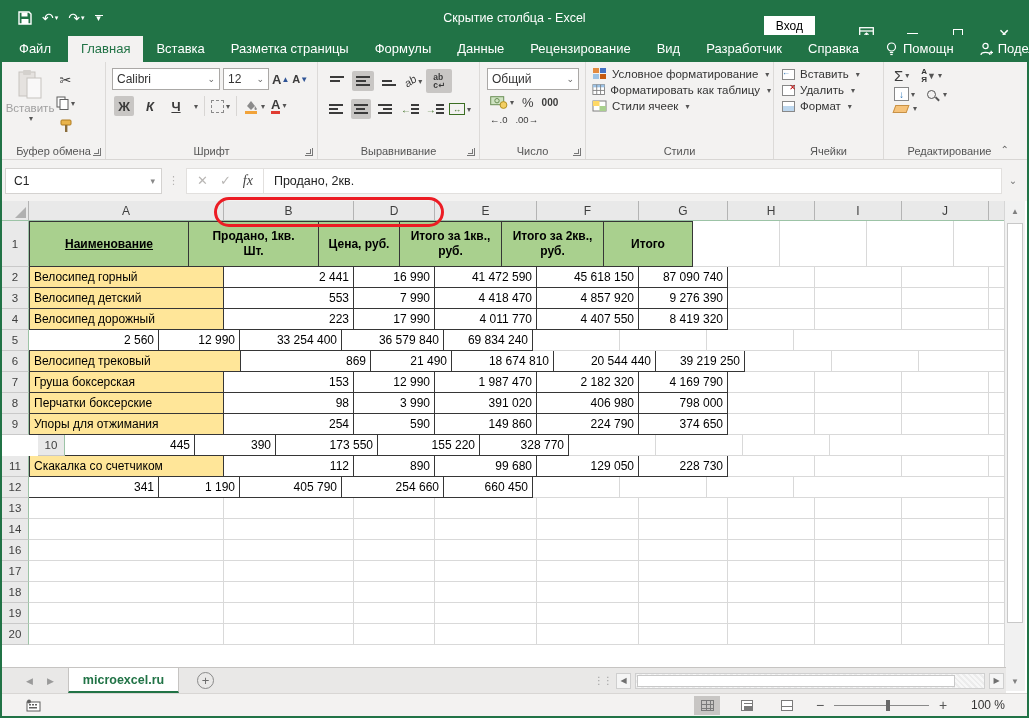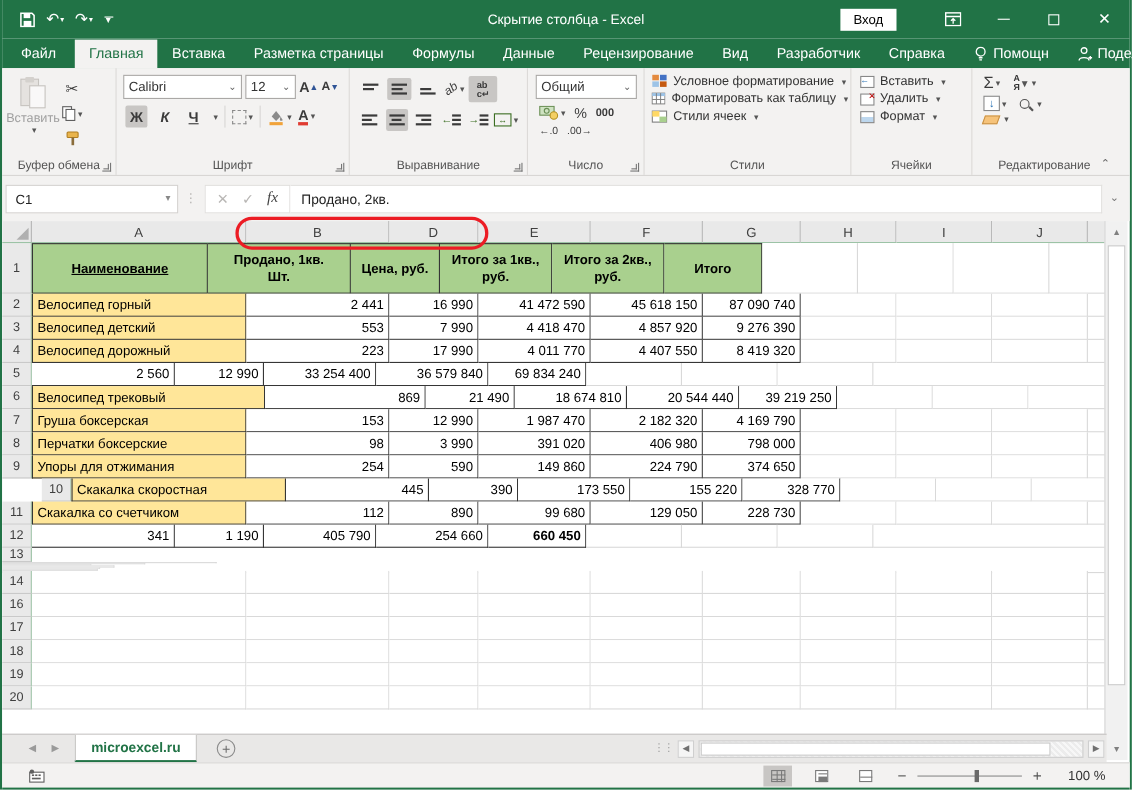--- a/index.html
+++ b/index.html
@@ -9,21 +9,21 @@
          border-left:2px solid #217346; border-right:2px solid #217346; }
 
   
   .titlebar { position:absolute; left:0; top:0; width:100%; height:35px; background:#217346; color:#fff;
               display:flex; align-items:center; }
   .qat { display:flex; align-items:center; gap:10px; padding-left:16px; }
   .qat .qbtn { color:#fff; font-size:14px; display:flex; align-items:center; cursor:pointer; }
   .qat .mini-drop { font-size:7px; margin-left:1px; }
   .save-svg { width:14px; height:14px; }
   .ttl { position:absolute; left:0; right:0; text-align:center; font-size:12.5px; pointer-events:none; }
-  .winbtns { position:absolute; right:0; top:0; height:35px; display:flex; align-items:center; }
+  .winbtns { position:absolute; right:0; top:16px; height:35px; display:flex; }
   .signin { background:#fff; color:#000; font-size:12px; padding:3px 12px; margin-right:28px; cursor:pointer; }
   .wbtn { width:46px; height:35px; display:flex; align-items:center; justify-content:center; color:#fff; cursor:pointer; }
   .min-glyph { width:11px; height:0; border-top:1.5px solid #fff; }
   .max-glyph { width:10px; height:10px; border:1.5px solid #fff; }
   .ribdisp-svg { width:15px; height:13px; }
 
   
   .tabrow { position:absolute; left:0; top:35px; width:100%; height:27px; background:#217346; display:flex; align-items:flex-end; }
   .rtab { color:#fff; font-size:13px; padding:5px 13px 6px; cursor:pointer; white-space:nowrap; display:flex; align-items:center; gap:5px; }
   .rtab.file { padding:5px 17px 6px; }
@@ -602,21 +602,21 @@
           <div class="tcell num" style="width: 102px; flex: 0 0 auto;">36 579 840</div>
           <div class="tcell num" style="width: 89px; flex: 0 0 auto;">69 834 240</div>
           <div class="ecell" style="width: 87px; flex: 0 0 auto;"></div>
           <div class="ecell" style="width: 87px; flex: 0 0 auto;"></div>
           <div class="ecell" style="width: 87px; flex: 0 0 auto;"></div>
           <div class="filler"></div>
         </div>
         <div class="grow" style="height: 21px;">
           <div class="rh">6</div>
           <div class="tcell bl namec" style="width: 212px; flex: 0 0 auto;">Велосипед трековый</div>
-          <div class="tcell num" style="width: 146px; flex: 0 0 auto;">869</div>
+          <div class="tcell num" style="width: 130px; flex: 0 0 auto;">869</div>
           <div class="tcell num" style="width: 81px; flex: 0 0 auto;">21 490</div>
           <div class="tcell num" style="width: 102px; flex: 0 0 auto;">18 674 810</div>
           <div class="tcell num" style="width: 102px; flex: 0 0 auto;">20 544 440</div>
           <div class="tcell num" style="width: 89px; flex: 0 0 auto;">39 219 250</div>
           <div class="ecell" style="width: 87px; flex: 0 0 auto;"></div>
           <div class="ecell" style="width: 87px; flex: 0 0 auto;"></div>
           <div class="ecell" style="width: 87px; flex: 0 0 auto;"></div>
           <div class="filler"></div>
         </div>
         <div class="grow" style="height: 21px;">
@@ -653,21 +653,20 @@
           <div class="tcell num" style="width: 102px; flex: 0 0 auto;">149 860</div>
           <div class="tcell num" style="width: 102px; flex: 0 0 auto;">224 790</div>
           <div class="tcell num" style="width: 89px; flex: 0 0 auto;">374 650</div>
           <div class="ecell" style="width: 87px; flex: 0 0 auto;"></div>
           <div class="ecell" style="width: 87px; flex: 0 0 auto;"></div>
           <div class="ecell" style="width: 87px; flex: 0 0 auto;"></div>
           <div class="filler"></div>
         </div>
         <div class="grow" style="height: 21px; padding-left: 36px;">
           <div class="rh">10</div>
-          <div class="tcell bl namec" style="width: 195px; flex: 0 0 auto;">Скакалка скоростная</div>
           <div class="tcell num" style="width: 130px; flex: 0 0 auto;">445</div>
           <div class="tcell num" style="width: 81px; flex: 0 0 auto;">390</div>
           <div class="tcell num" style="width: 102px; flex: 0 0 auto;">173 550</div>
           <div class="tcell num" style="width: 102px; flex: 0 0 auto;">155 220</div>
           <div class="tcell num" style="width: 89px; flex: 0 0 auto;">328 770</div>
           <div class="ecell" style="width: 87px; flex: 0 0 auto;"></div>
           <div class="ecell" style="width: 87px; flex: 0 0 auto;"></div>
           <div class="ecell" style="width: 87px; flex: 0 0 auto;"></div>
           <div class="filler"></div>
         </div>
@@ -683,27 +682,27 @@
           <div class="ecell" style="width: 87px; flex: 0 0 auto;"></div>
           <div class="ecell" style="width: 87px; flex: 0 0 auto;"></div>
           <div class="filler"></div>
         </div>
         <div class="grow" style="height: 21px;">
           <div class="rh">12</div>
           <div class="tcell num" style="width: 130px; flex: 0 0 auto;">341</div>
           <div class="tcell num" style="width: 81px; flex: 0 0 auto;">1 190</div>
           <div class="tcell num" style="width: 102px; flex: 0 0 auto;">405 790</div>
           <div class="tcell num" style="width: 102px; flex: 0 0 auto;">254 660</div>
-          <div class="tcell num" style="width: 89px; flex: 0 0 auto; font-weight: bold;">660 450</div>
-          <div class="ecell" style="width: 87px; flex: 0 0 auto;"></div>
-          <div class="ecell" style="width: 87px; flex: 0 0 auto;"></div>
-          <div class="ecell" style="width: 87px; flex: 0 0 auto;"></div>
-          <div class="filler"></div>
-        </div>
-        <div class="grow" style="height: 21px; flex-direction: column;">
+          <div class="tcell num" style="width: 89px; flex: 0 0 auto;">660 450</div>
+          <div class="ecell" style="width: 87px; flex: 0 0 auto;"></div>
+          <div class="ecell" style="width: 87px; flex: 0 0 auto;"></div>
+          <div class="ecell" style="width: 87px; flex: 0 0 auto;"></div>
+          <div class="filler"></div>
+        </div>
+        <div class="grow" style="height: 21px;">
           <div class="rh">13</div>
           <div class="ecell" style="width: 195px; flex: 0 0 auto;"></div>
           <div class="ecell" style="width: 130px; flex: 0 0 auto;"></div>
           <div class="ecell" style="width: 81px; flex: 0 0 auto;"></div>
           <div class="ecell" style="width: 102px; flex: 0 0 auto;"></div>
           <div class="ecell" style="width: 102px; flex: 0 0 auto;"></div>
           <div class="ecell" style="width: 89px; flex: 0 0 auto;"></div>
           <div class="ecell" style="width: 87px; flex: 0 0 auto;"></div>
           <div class="ecell" style="width: 87px; flex: 0 0 auto;"></div>
           <div class="ecell" style="width: 87px; flex: 0 0 auto;"></div>

